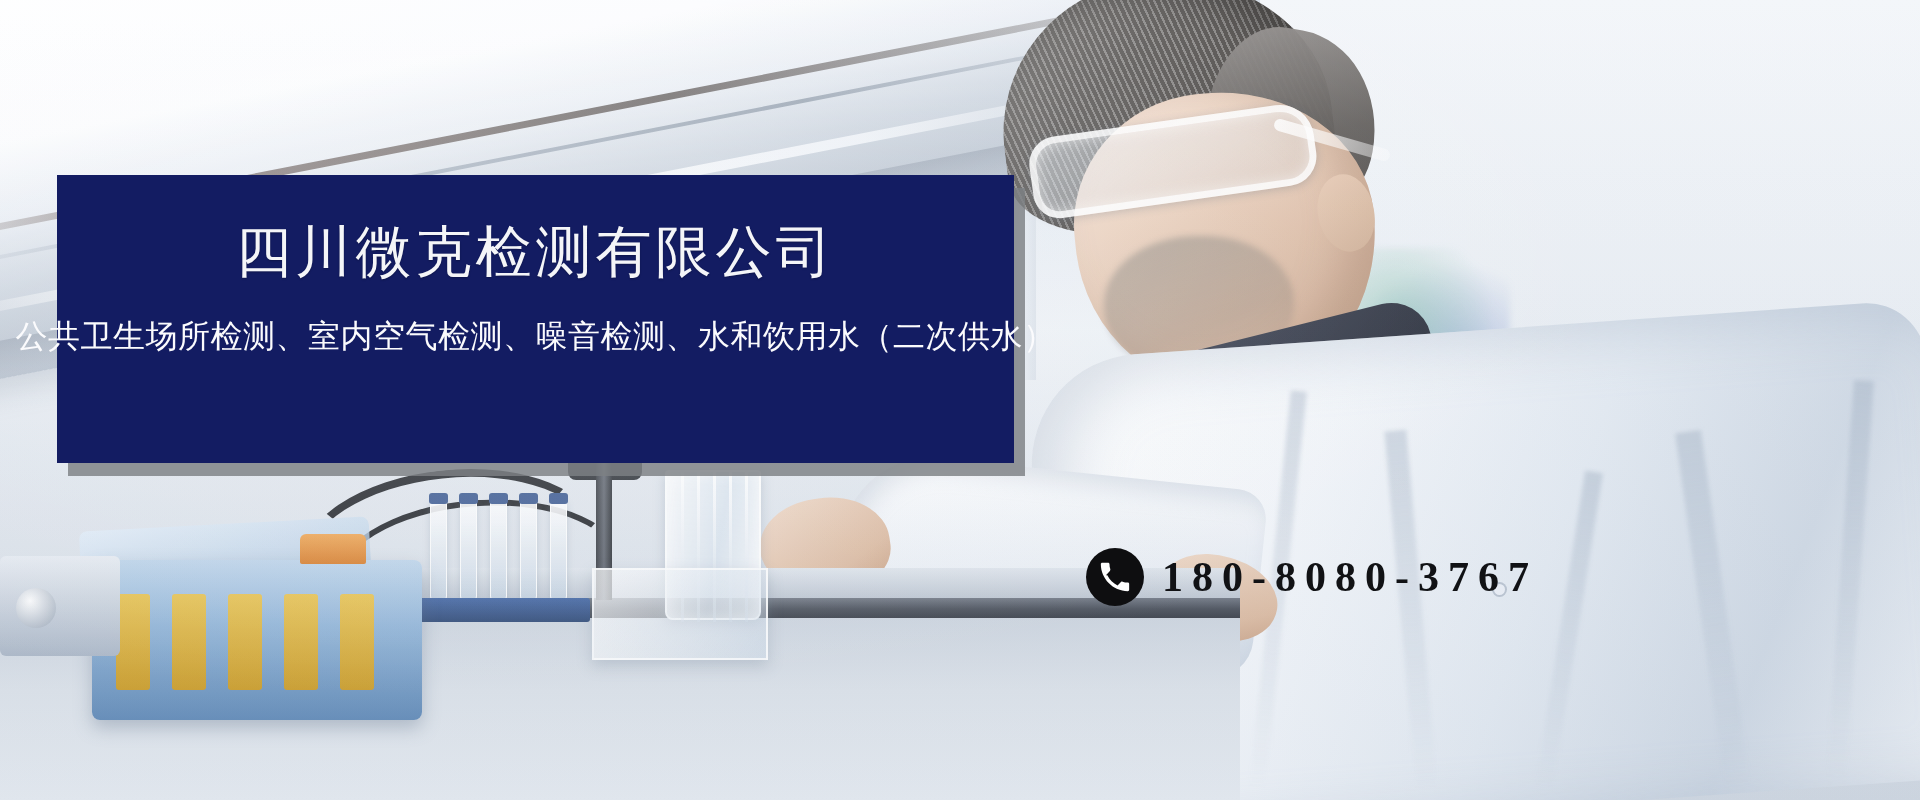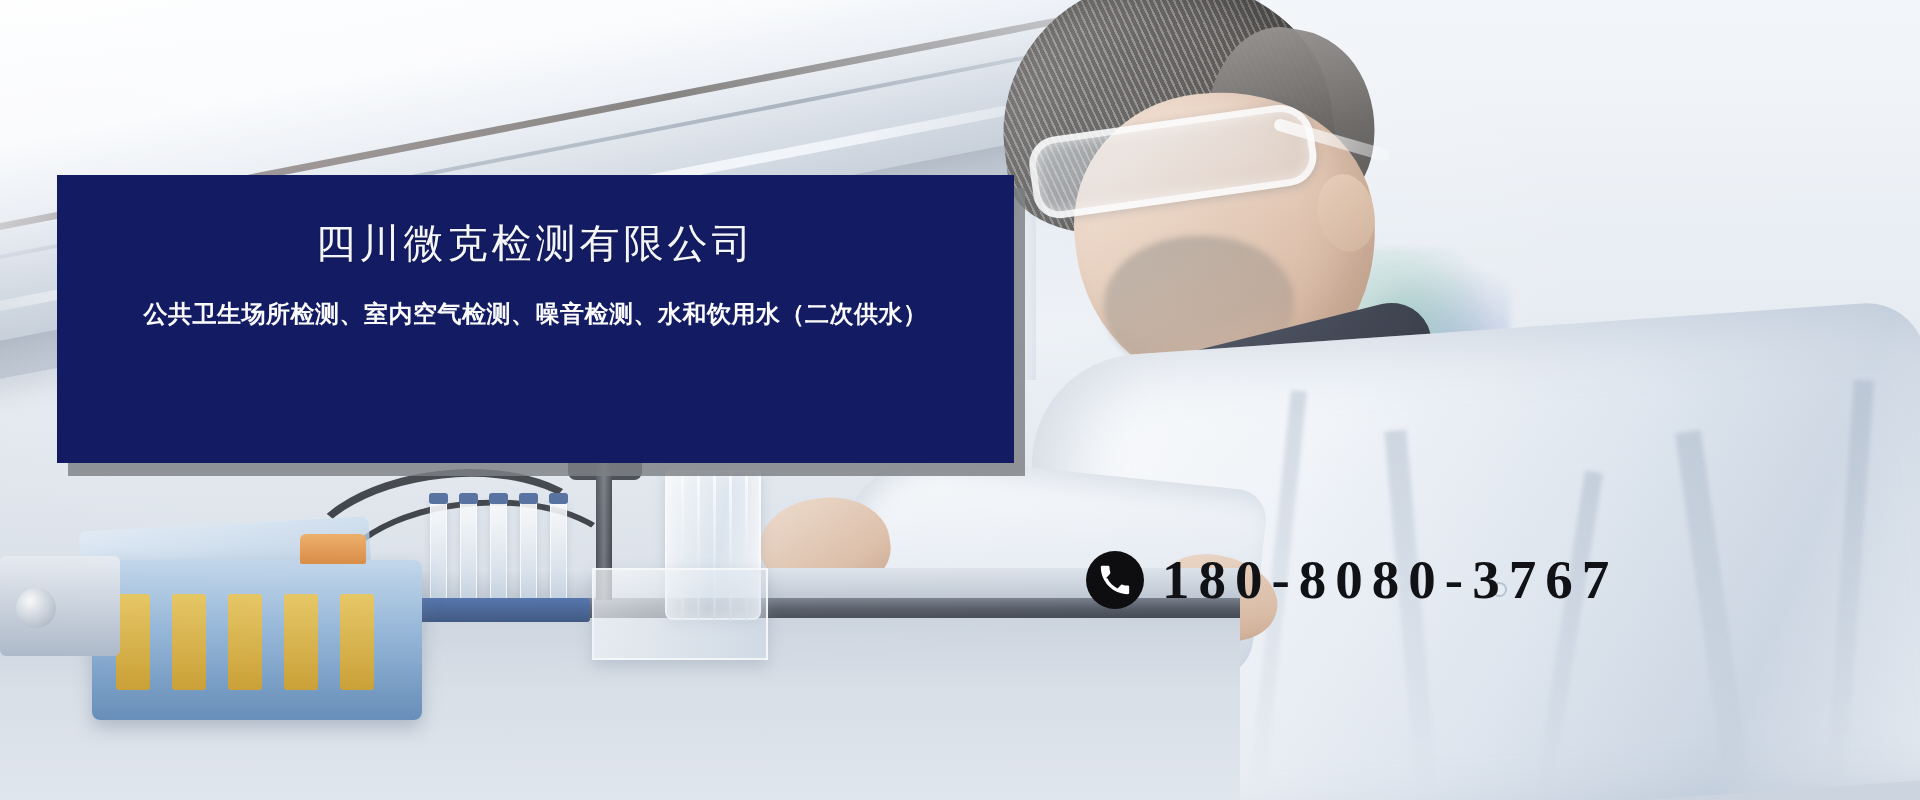--- a/index.html
+++ b/index.html
@@ -296,61 +296,61 @@
   .banner {
     position:absolute;
     left:57px; top:175px;
     width:957px; height:288px;
     background:#131c62;
     display:flex; flex-direction:column;
     align-items:center; justify-content:flex-start;
   }
   .banner-title {
     margin-top:47px;
-    font-size:40px;
+    font-size:56px;
     line-height:1.06;
     letter-spacing:4px;
     color:#f4f5f8;
     font-weight:400;
     white-space:nowrap;
     text-shadow:0 1px 2px rgba(0,0,0,.25);
   }
   .banner-subtitle {
     margin-top:14px;
     font-size:27px;
     letter-spacing:1.1px;
     color:#eceef4;
     font-weight:400;
     white-space:nowrap;
   }
   .banner-tagline {
     margin-top:34px;
-    font-size:24px;
-    font-weight:700;
+    font-size:32px;
+    font-weight:400;
     letter-spacing:.5px;
     color:#fbfbfd;
     white-space:nowrap;
   }
 
   
   .phone-block {
     position:absolute;
     left:1086px; top:548px;
     display:flex; align-items:center; gap:18px;
   }
   .phone-badge {
     width:58px; height:58px;
     border-radius:50%;
     background:#0e0e10;
     display:flex; align-items:center; justify-content:center;
     flex:0 0 auto;
   }
   .phone-badge svg { width:34px; height:34px; display:block; }
   .phone-number {
-    font-size:55px;
+    font-size:42px;
     font-weight:700;
     letter-spacing:9px;
     color:#111215;
     white-space:nowrap;
     font-family:"Liberation Serif","DejaVu Serif",serif;
   }
 </style>
 </head>
 <body>
 

